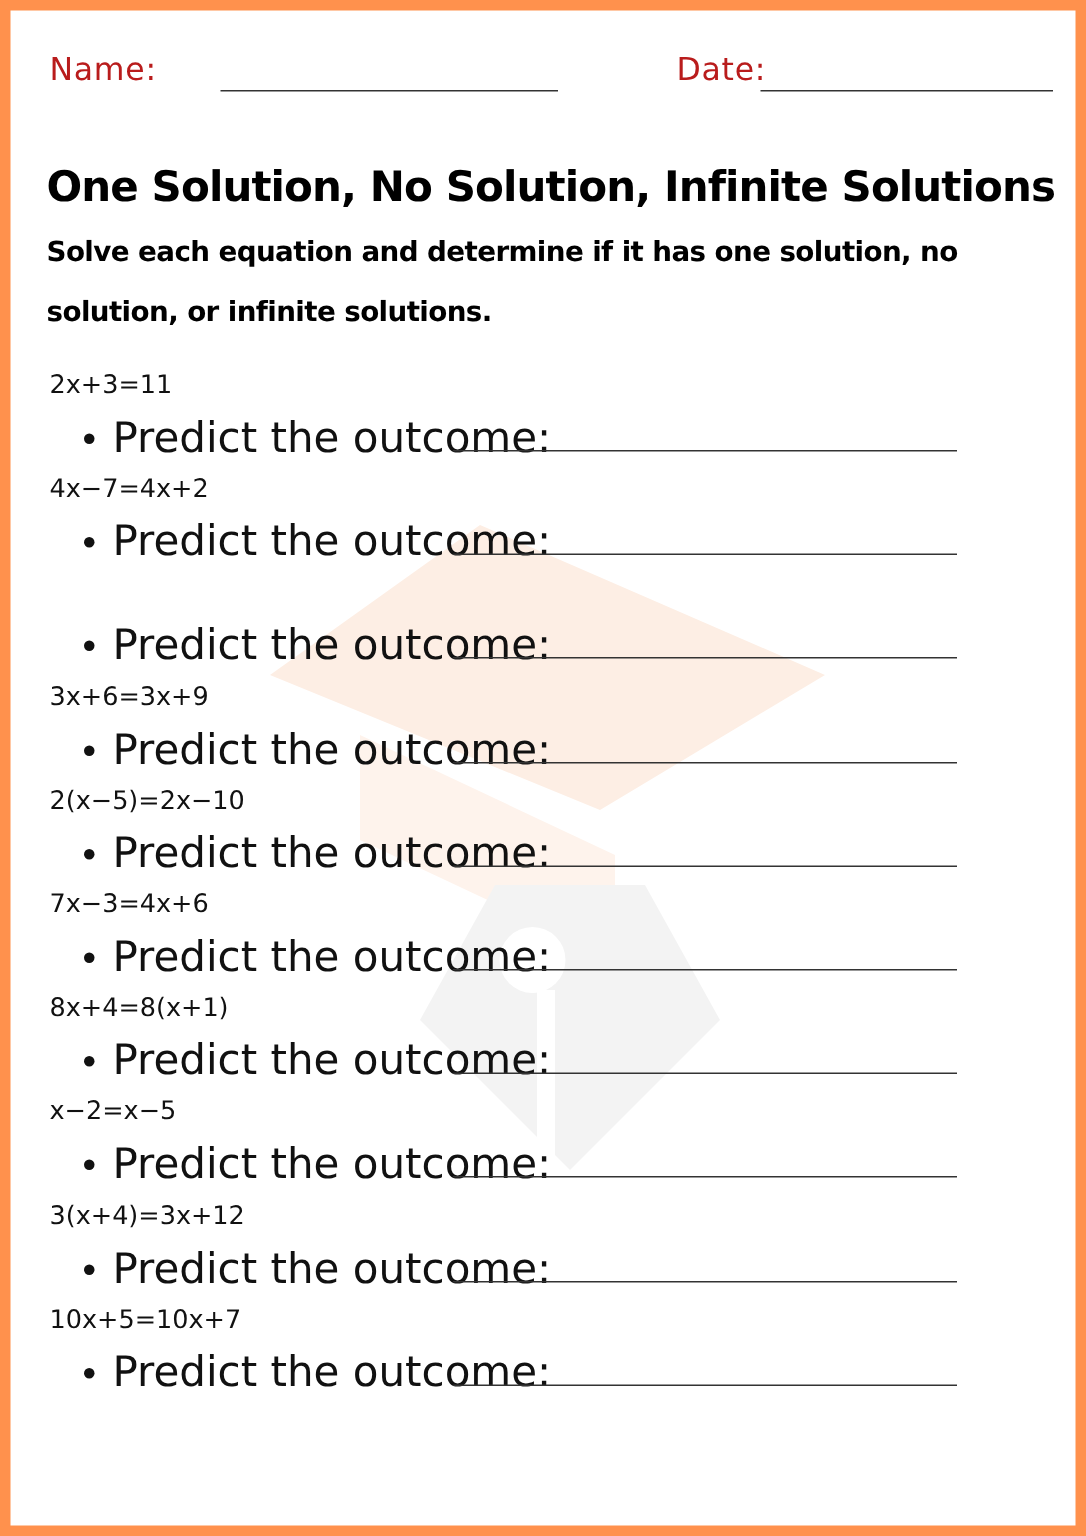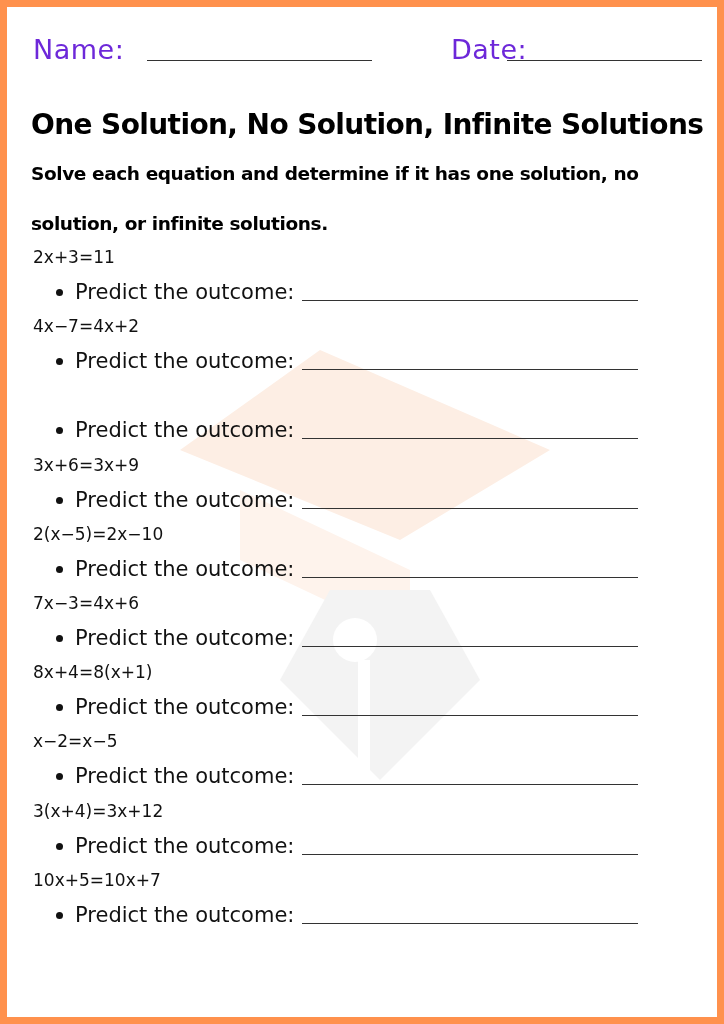--- a/index.html
+++ b/index.html
@@ -8,36 +8,36 @@
     background: #ffffff;
     font-family: "DejaVu Sans", "Liberation Sans", sans-serif;
     color: #111;
   }
   .page-frame {
     position: absolute; left: 0; top: 0; width: 724px; height: 1024px;
     box-sizing: border-box; border: 7px solid #FF914D; background: #fff;
   }
   .watermark { position: absolute; left: 180px; top: 340px; width: 400px; height: 440px; pointer-events: none; }
   .header-row { position: absolute; left: 33px; top: 30px; width: 670px; height: 44px; }
-  .field-label { position: absolute; top: 4px; font-size: 27px; font-weight: normal; color: #6d28d9; letter-spacing: 0.5px; }
+  .field-label { position: absolute; top: 4px; font-size: 21px; font-weight: normal; color: #b91c1c; letter-spacing: 0.5px; }
   .field-line { position: absolute; top: 30px; height: 0; border-top: 1.5px solid #333; }
   .title {
     position: absolute; left: 31px; top: 108px; font-size: 28px; font-weight: bold;
     letter-spacing: -0.6px; color: #000; white-space: nowrap;
   }
   .instructions {
     position: absolute; left: 31px; top: 149px; width: 650px; font-size: 18.5px; font-weight: bold;
-    line-height: 50px; color: #000; letter-spacing: -0.4px;
+    line-height: 40px; color: #000; letter-spacing: -0.4px;
   }
   .problems { position: absolute; left: 33px; top: 243px; width: 660px; }
   .problem { height: 69.2px; position: relative; }
   .equation { position: absolute; left: 0; top: 0; font-size: 17px; line-height: 28px; color: #111; white-space: nowrap; }
   .prompt-row { position: absolute; left: 0; top: 35px; height: 28px; width: 660px; }
   .bullet { position: absolute; left: 23px; top: 11px; width: 7px; height: 7px; border-radius: 50%; background: #111; }
-  .prompt-label { position: absolute; left: 42px; top: 0; font-size: 21px; line-height: 28px; color: #111; white-space: nowrap; }
+  .prompt-label { position: absolute; left: 42px; top: 0; font-size: 28px; line-height: 28px; color: #111; white-space: nowrap; }
   .answer-line { position: absolute; left: 269px; top: 22px; width: 336px; height: 0; border-top: 1.5px solid #333; }
 </style>
 </head>
 <body>
 
 <div class="page-frame"></div>
 
 <svg class="watermark" viewBox="0 0 400 440">
   <polygon points="140,10 370,110 220,200 0,110" fill="#FDEEE4"></polygon>
   <polygon points="60,150 230,230 230,300 60,220" fill="#FEF3EC"></polygon>

